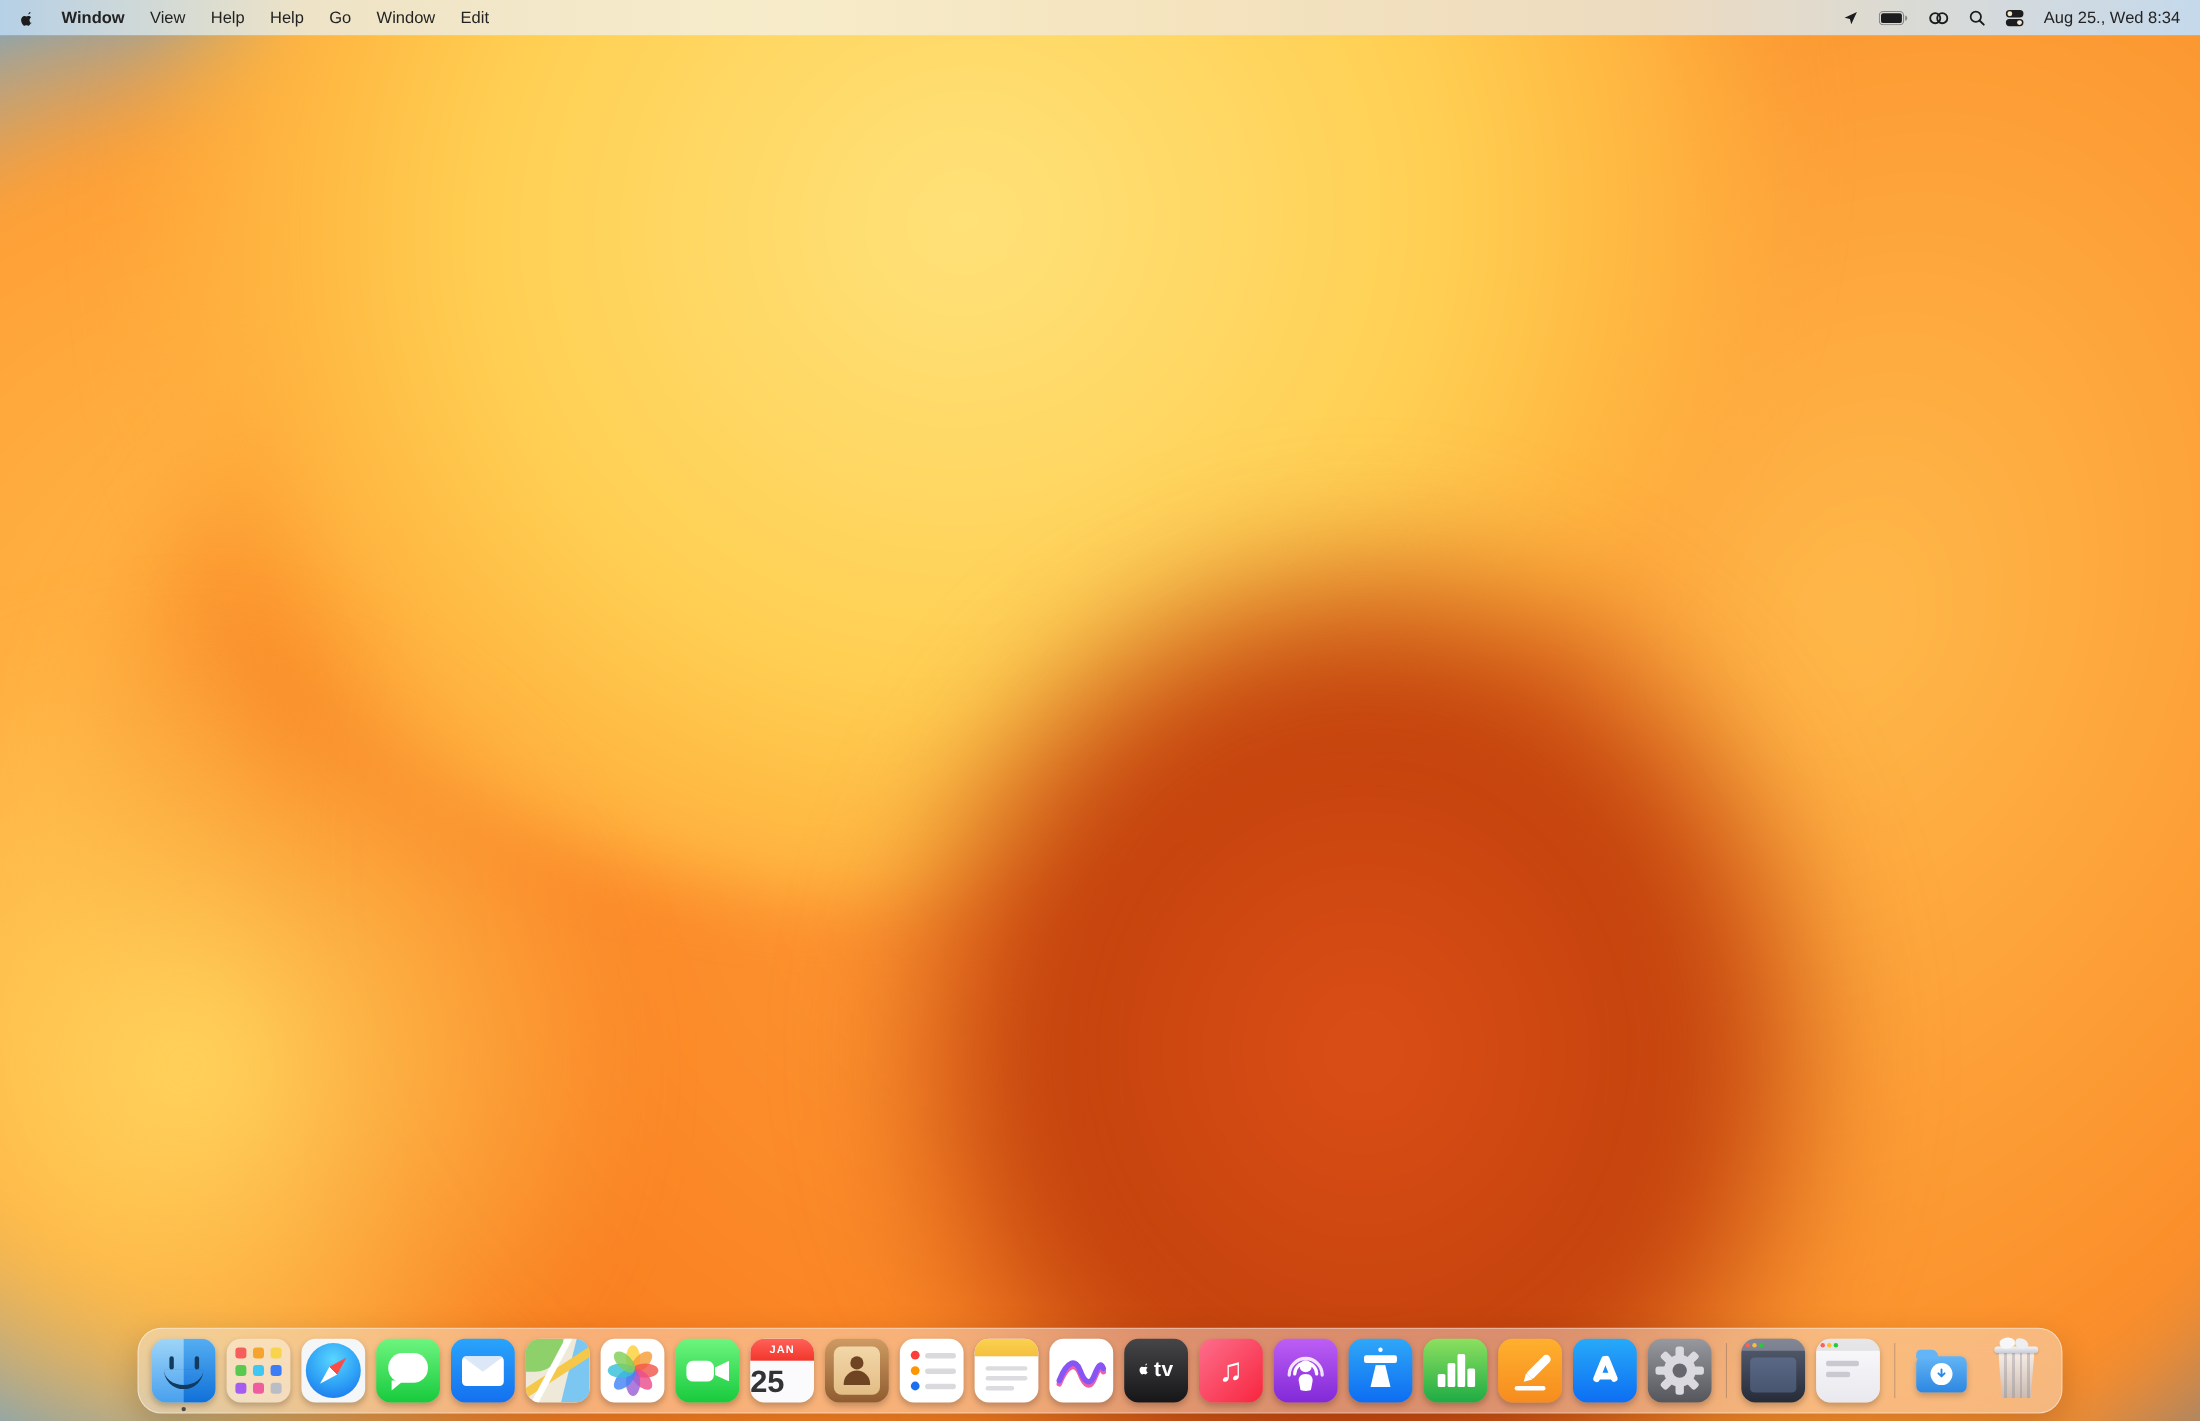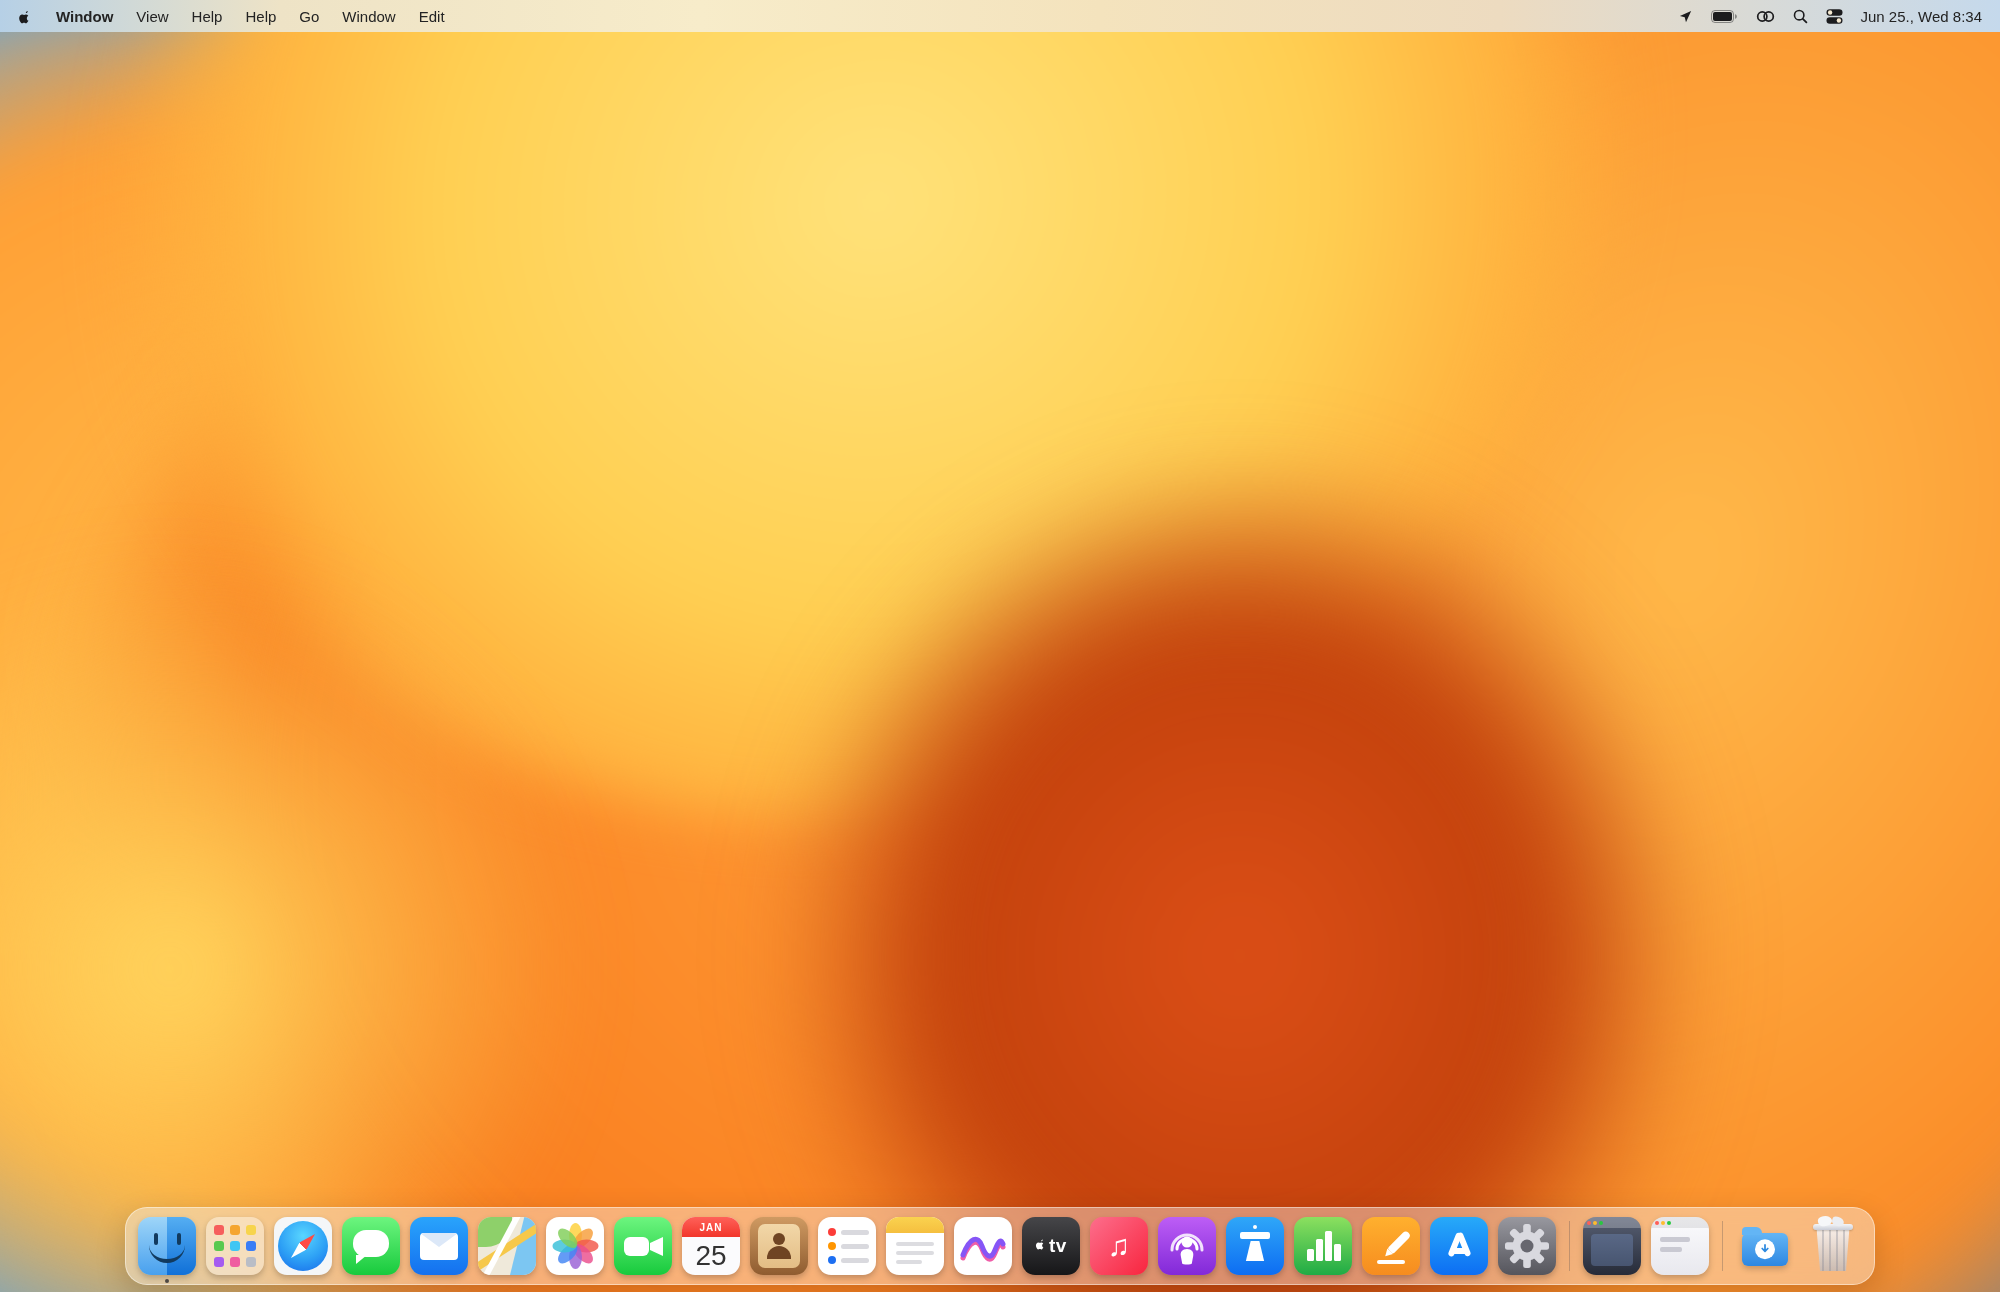--- a/index.html
+++ b/index.html
@@ -111,21 +111,21 @@
   .pt-p:nth-child(5){transform:rotate(180deg) translateY(-11px);background:#9a60d6}
   .pt-p:nth-child(6){transform:rotate(225deg) translateY(-11px);background:#4285f4}
   .pt-p:nth-child(7){transform:rotate(270deg) translateY(-11px);background:#38c0d8}
   .pt-p:nth-child(8){transform:rotate(315deg) translateY(-11px);background:#80ce58}
   
   .ic-cal{background:#fbfbfd;}
   .cal-t{position:absolute;left:0;right:0;top:0;height:20px;
     background:linear-gradient(180deg,#ff6159,#f2362b);color:#fff;font-size:10px;font-weight:700;
     letter-spacing:1px;text-align:center;line-height:21px;}
   .cal-d{position:absolute;left:0;right:0;top:20px;bottom:0;color:#333;font-size:28px;
-    font-weight:400;text-align:center;line-height:38px;border-radius:17px;}
+    font-weight:700;line-height:38px;border-radius:17px;}
   
   .ic-ct{background:linear-gradient(180deg,#cf9a62,#8f5c30);}
   .ct-card{position:absolute;inset:7px 8px;background:linear-gradient(180deg,#f2d7a8,#e3bd85);border-radius:7px;}
   .ct-h{position:absolute;left:50%;top:16px;width:12px;height:12px;margin-left:-6px;border-radius:50%;background:#6f4423;}
   .ct-b{position:absolute;left:50%;top:29px;width:24px;height:13px;margin-left:-12px;
     border-radius:12px 12px 0 0;background:#6f4423;}
   
   .ic-rem{background:#fff;}
   .rr{position:absolute;left:10px;display:flex;align-items:center;gap:5px;}
   .rr i{width:8px;height:8px;border-radius:50%;display:block;}
@@ -255,21 +255,21 @@
         </svg>
     </span>
     <span class="si">
       <svg width="17" height="17" viewBox="0 0 17 17">
           <rect x="0.5" y="1.2" width="16" height="6.6" rx="3.3" fill="#1c1c1e"></rect>
           <circle cx="4.1" cy="4.5" r="2.2" fill="#f5e9d0"></circle>
           <rect x="0.5" y="9.2" width="16" height="6.6" rx="3.3" fill="#1c1c1e"></rect>
           <circle cx="12.9" cy="12.5" r="2.2" fill="#f5e9d0"></circle>
         </svg>
     </span>
-    <span class="clock">Jun 25., Wed 8:34</span>
+    <span class="clock">Aug 25., Wed 8:34</span>
   </div>
 </header>
 
 <nav class="dock">
 
   <div class="dock-item" title="Finder">
     <div class="icon ic-finder">
       <div class="fh"></div>
       <div class="fe l"></div>
       <div class="fe r"></div>

